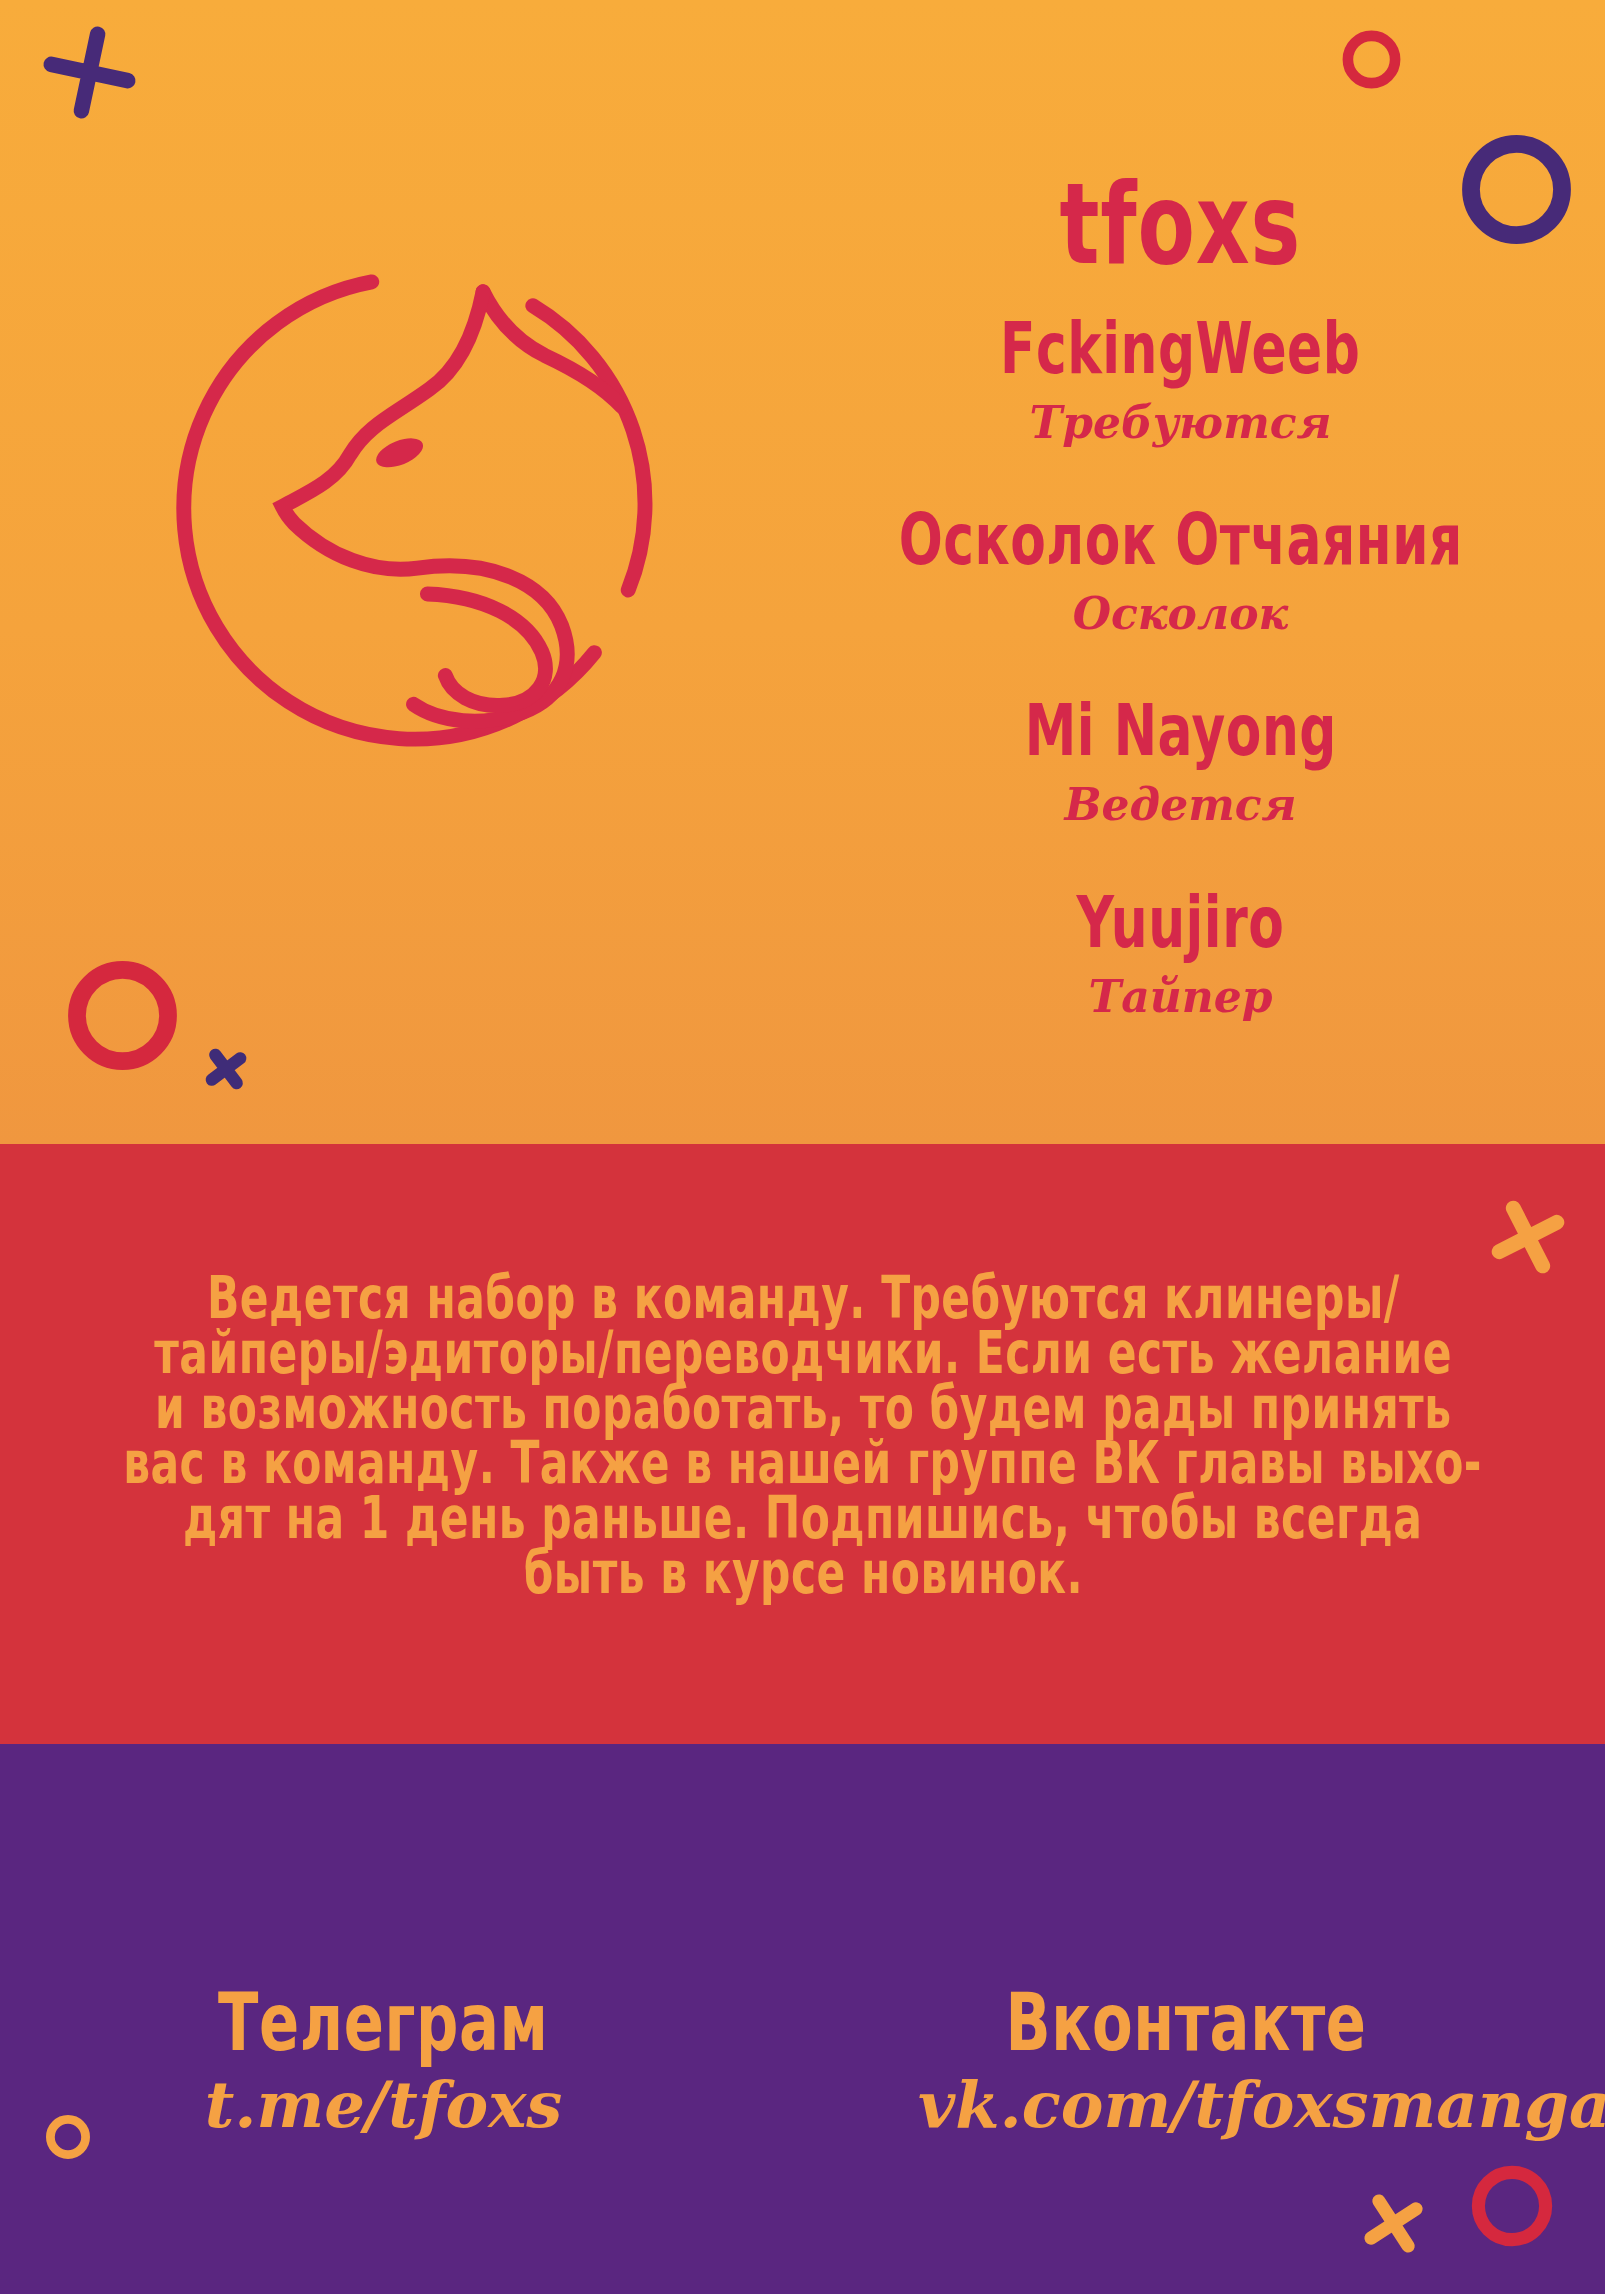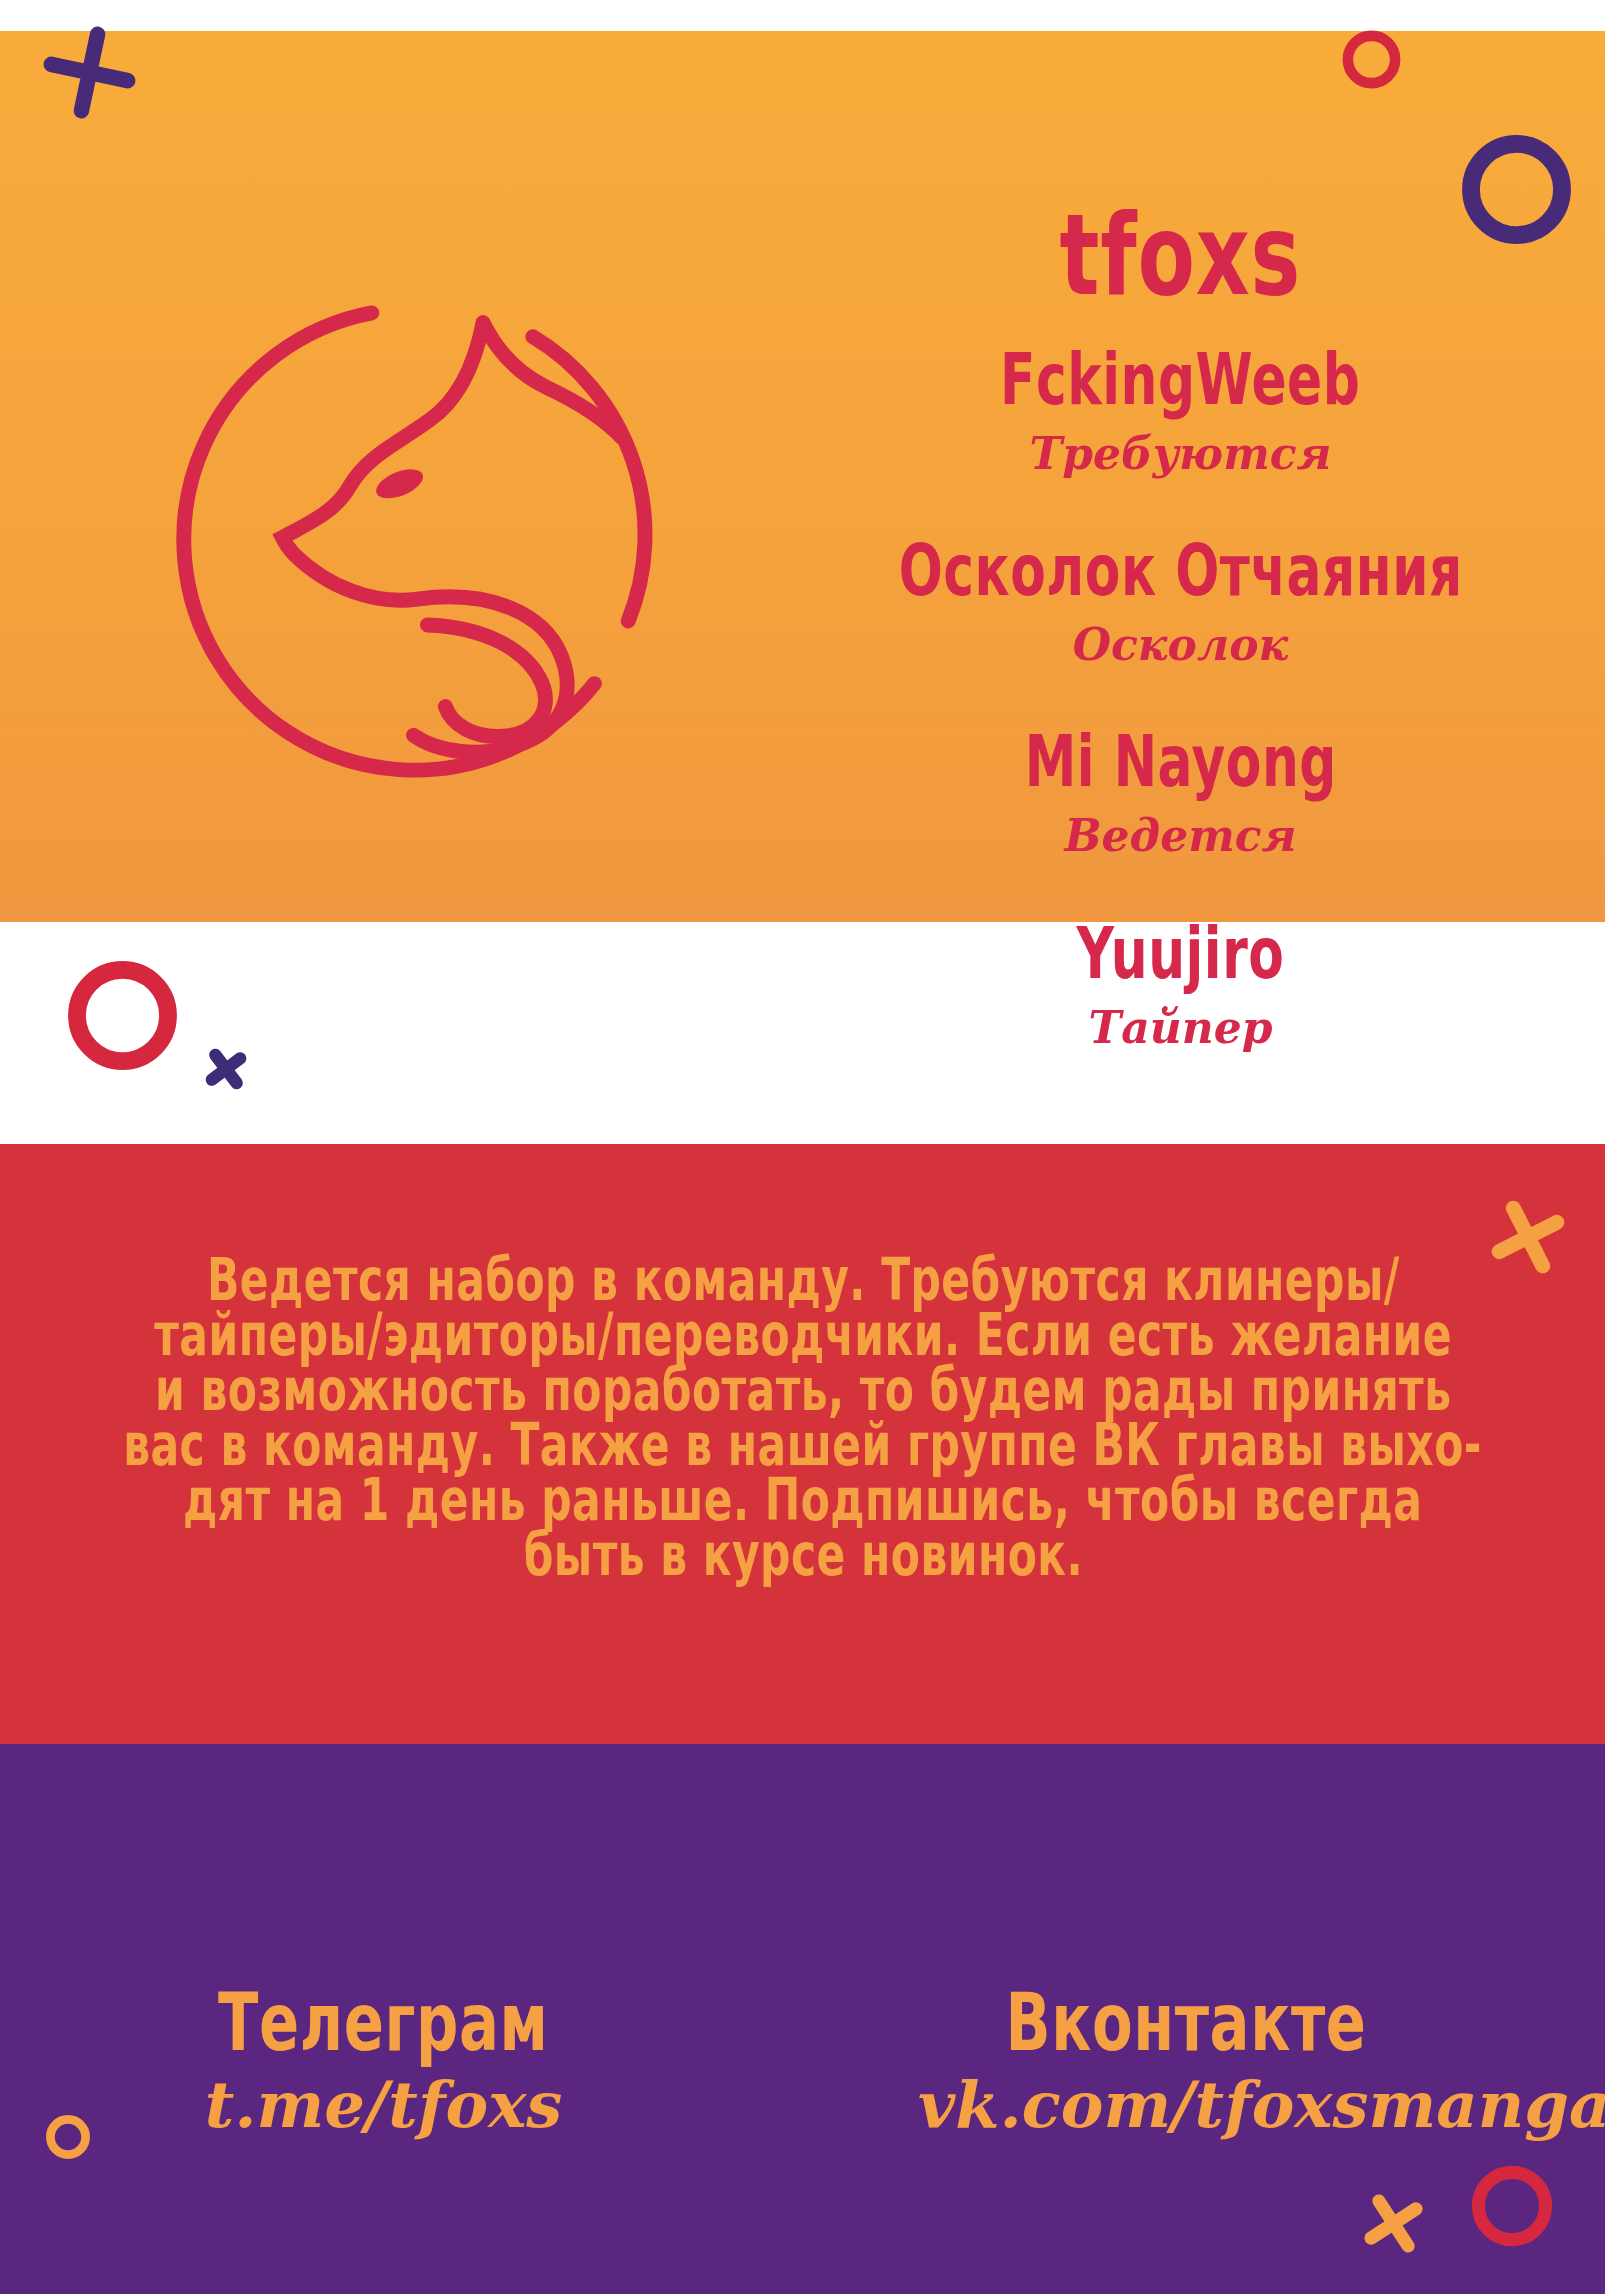--- a/index.html
+++ b/index.html
@@ -5,23 +5,22 @@
   html,body{margin:0;padding:0;}
   body{
     width:1606px;height:2294px;
     font-family:"DejaVu Sans",sans-serif;
     overflow:hidden;
   }
   .page{position:relative;width:1606px;height:2294px;}
 
   
   .section-top{
-    position:absolute;left:0;top:0;width:1606px;height:891px;
+    position:absolute;left:0;top:0;width:1606px;height:1144px;
     background:linear-gradient(180deg,#F8AC3B 0%,#F5A33C 55%,#F0973F 100%);
-    margin-top:31px;
   }
   .section-mid{
     position:absolute;left:0;top:1144px;width:1606px;height:600px;
     background:#D4333C;
   }
   .section-bottom{
     position:absolute;left:0;top:1744px;width:1606px;height:550px;
     background:#5A2680;
   }
 
@@ -37,21 +36,21 @@
   .credit{position:absolute;left:0;width:851px;text-align:center;}
   .credit-name{font-size:72px;line-height:88px;color:#D5284A;}
   .credit-role{margin-top:5.7px;font-size:44px;line-height:50px;color:#D5284A;
     font-family:"DejaVu Serif",serif;font-style:italic;font-weight:bold;}
   .credit-1{top:304px;} .credit-2{top:495px;} .credit-3{top:686px;text-align:center;} .credit-4{top:878px;}
 
   
   .fox-logo{position:absolute;left:167px;top:258px;width:497px;height:497px;}
 
   
-  .recruit{position:absolute;left:0;top:108px;width:1606px;
+  .recruit{position:absolute;left:0;top:126px;width:1606px;
     display:flex;flex-direction:column;align-items:center;}
   .recruit-line{font-size:59px;line-height:55px;color:#F5A143;text-align:center;}
 
   
   .link-col{position:absolute;top:235px;width:535px;text-align:center;}
   .link-col.tg{left:116px;} .link-col.vk{left:918px;}
   .link-label{font-size:80px;line-height:88px;color:#F5A143;}
   .link-label .disp{transform:scaleX(.74);}
   .link-url{margin-top:9.6px;font-size:64px;line-height:55px;color:#F5A143;
     font-family:"DejaVu Serif",serif;font-style:italic;font-weight:bold;}

